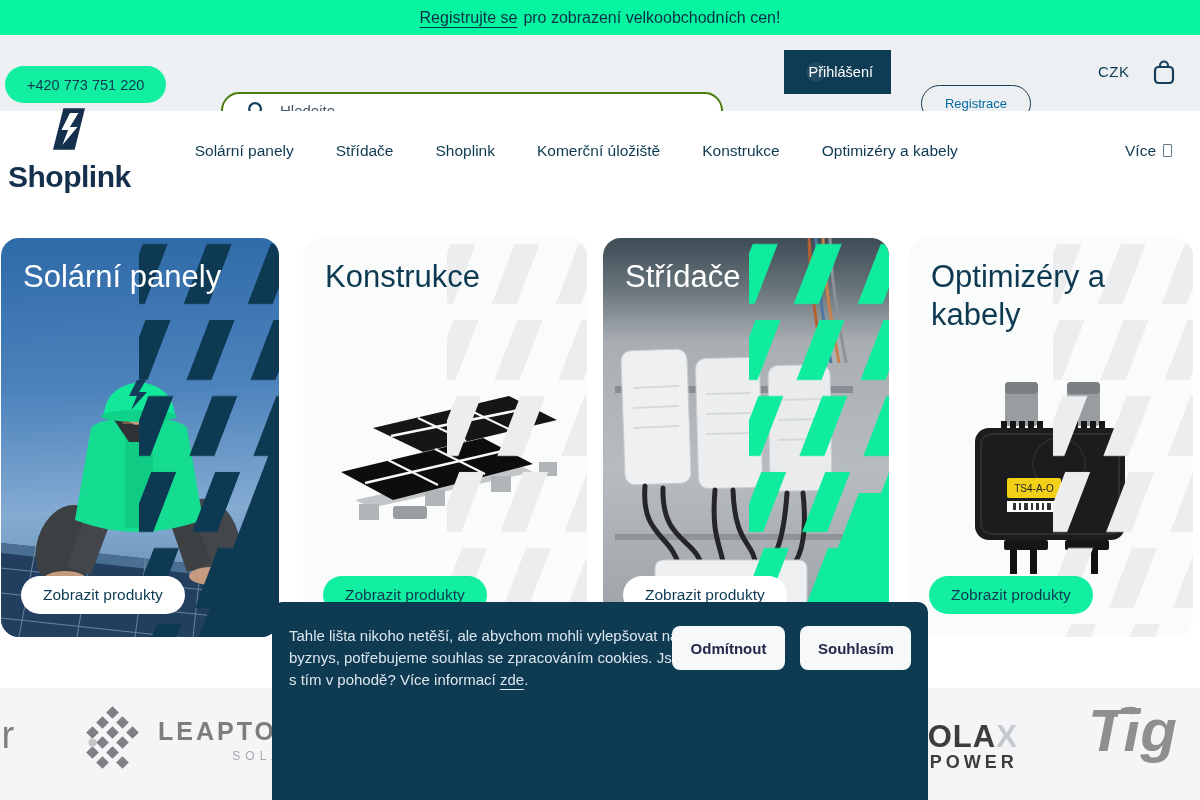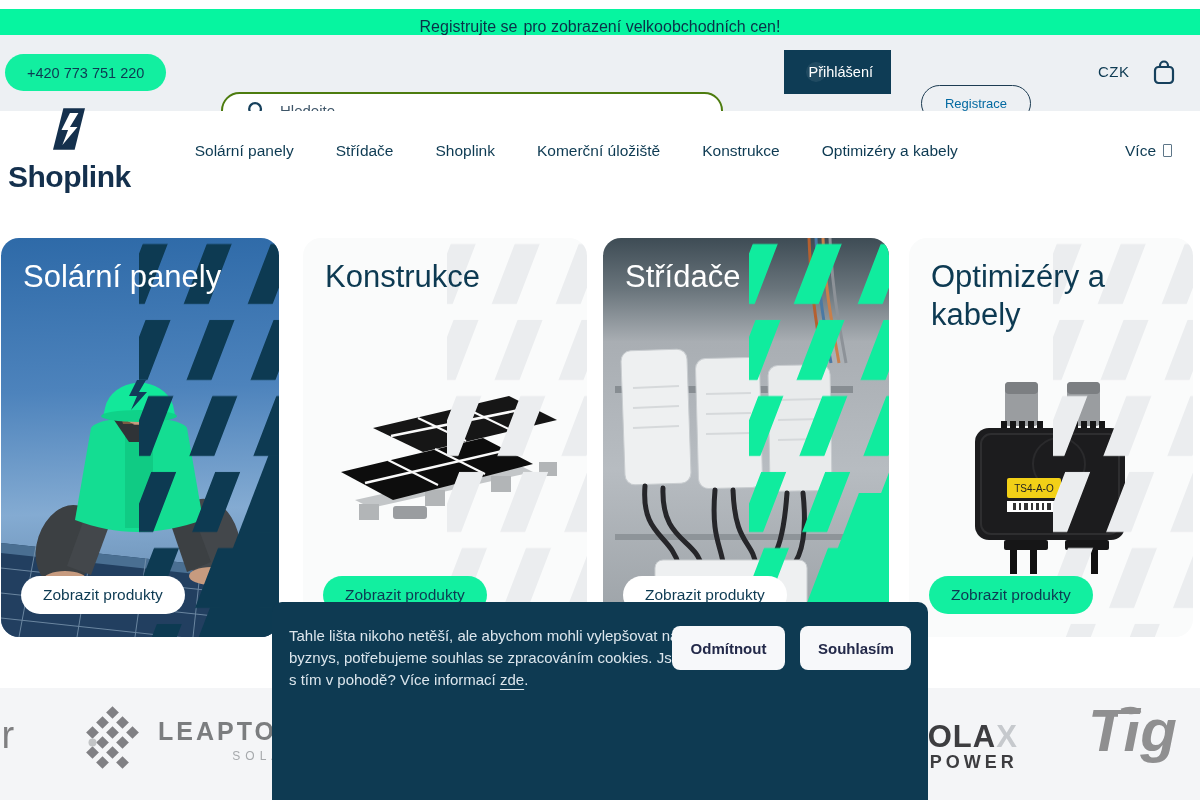--- a/index.html
+++ b/index.html
@@ -3,29 +3,29 @@
 <meta charset="utf-8">
 <style>
   html,body{margin:0;padding:0;}
   body{
     width:1200px;height:800px;position:relative;overflow:hidden;
     background:#ffffff;font-family:"Liberation Sans",sans-serif;
     color:#0d3a52;
   }
   
   .announce{
-    position:absolute;left:0;top:9px;width:1200px;height:35px;background:#06f5a0;
+    position:absolute;left:0;top:0;width:1200px;height:35px;background:#06f5a0;
     display:flex;align-items:center;justify-content:center;gap:6px;
     font-size:16px;color:#0b3148;z-index:5;
   }
   .announce a{color:#0b3148;text-decoration:underline;text-underline-offset:4px;cursor:pointer;}
   
   .header{position:absolute;left:0;top:35px;width:1200px;height:76px;background:#edf0f3;z-index:5;}
   .phone-btn{
-    position:absolute;left:5px;top:19px;height:37px;padding:0 22px;border:none;cursor:pointer;
+    position:absolute;left:5px;top:31px;height:37px;padding:0 22px;border:none;cursor:pointer;
     background:#12efa0;border-radius:19px;color:#0d3a52;font-size:14.5px;font-family:inherit;
     display:flex;align-items:center;
   }
   .search{
     position:absolute;left:221px;top:19px;width:502px;height:37px;background:#fff;
     border:2px solid #4d7c0f;border-radius:19px;display:flex;align-items:center;box-sizing:border-box;padding:0 14px;margin-top:38px;
   }
   .search svg{flex:0 0 auto;margin:0 12px 0 10px;}
   .search input{
     border:none;outline:none;background:transparent;font-size:15px;color:#22384a;

